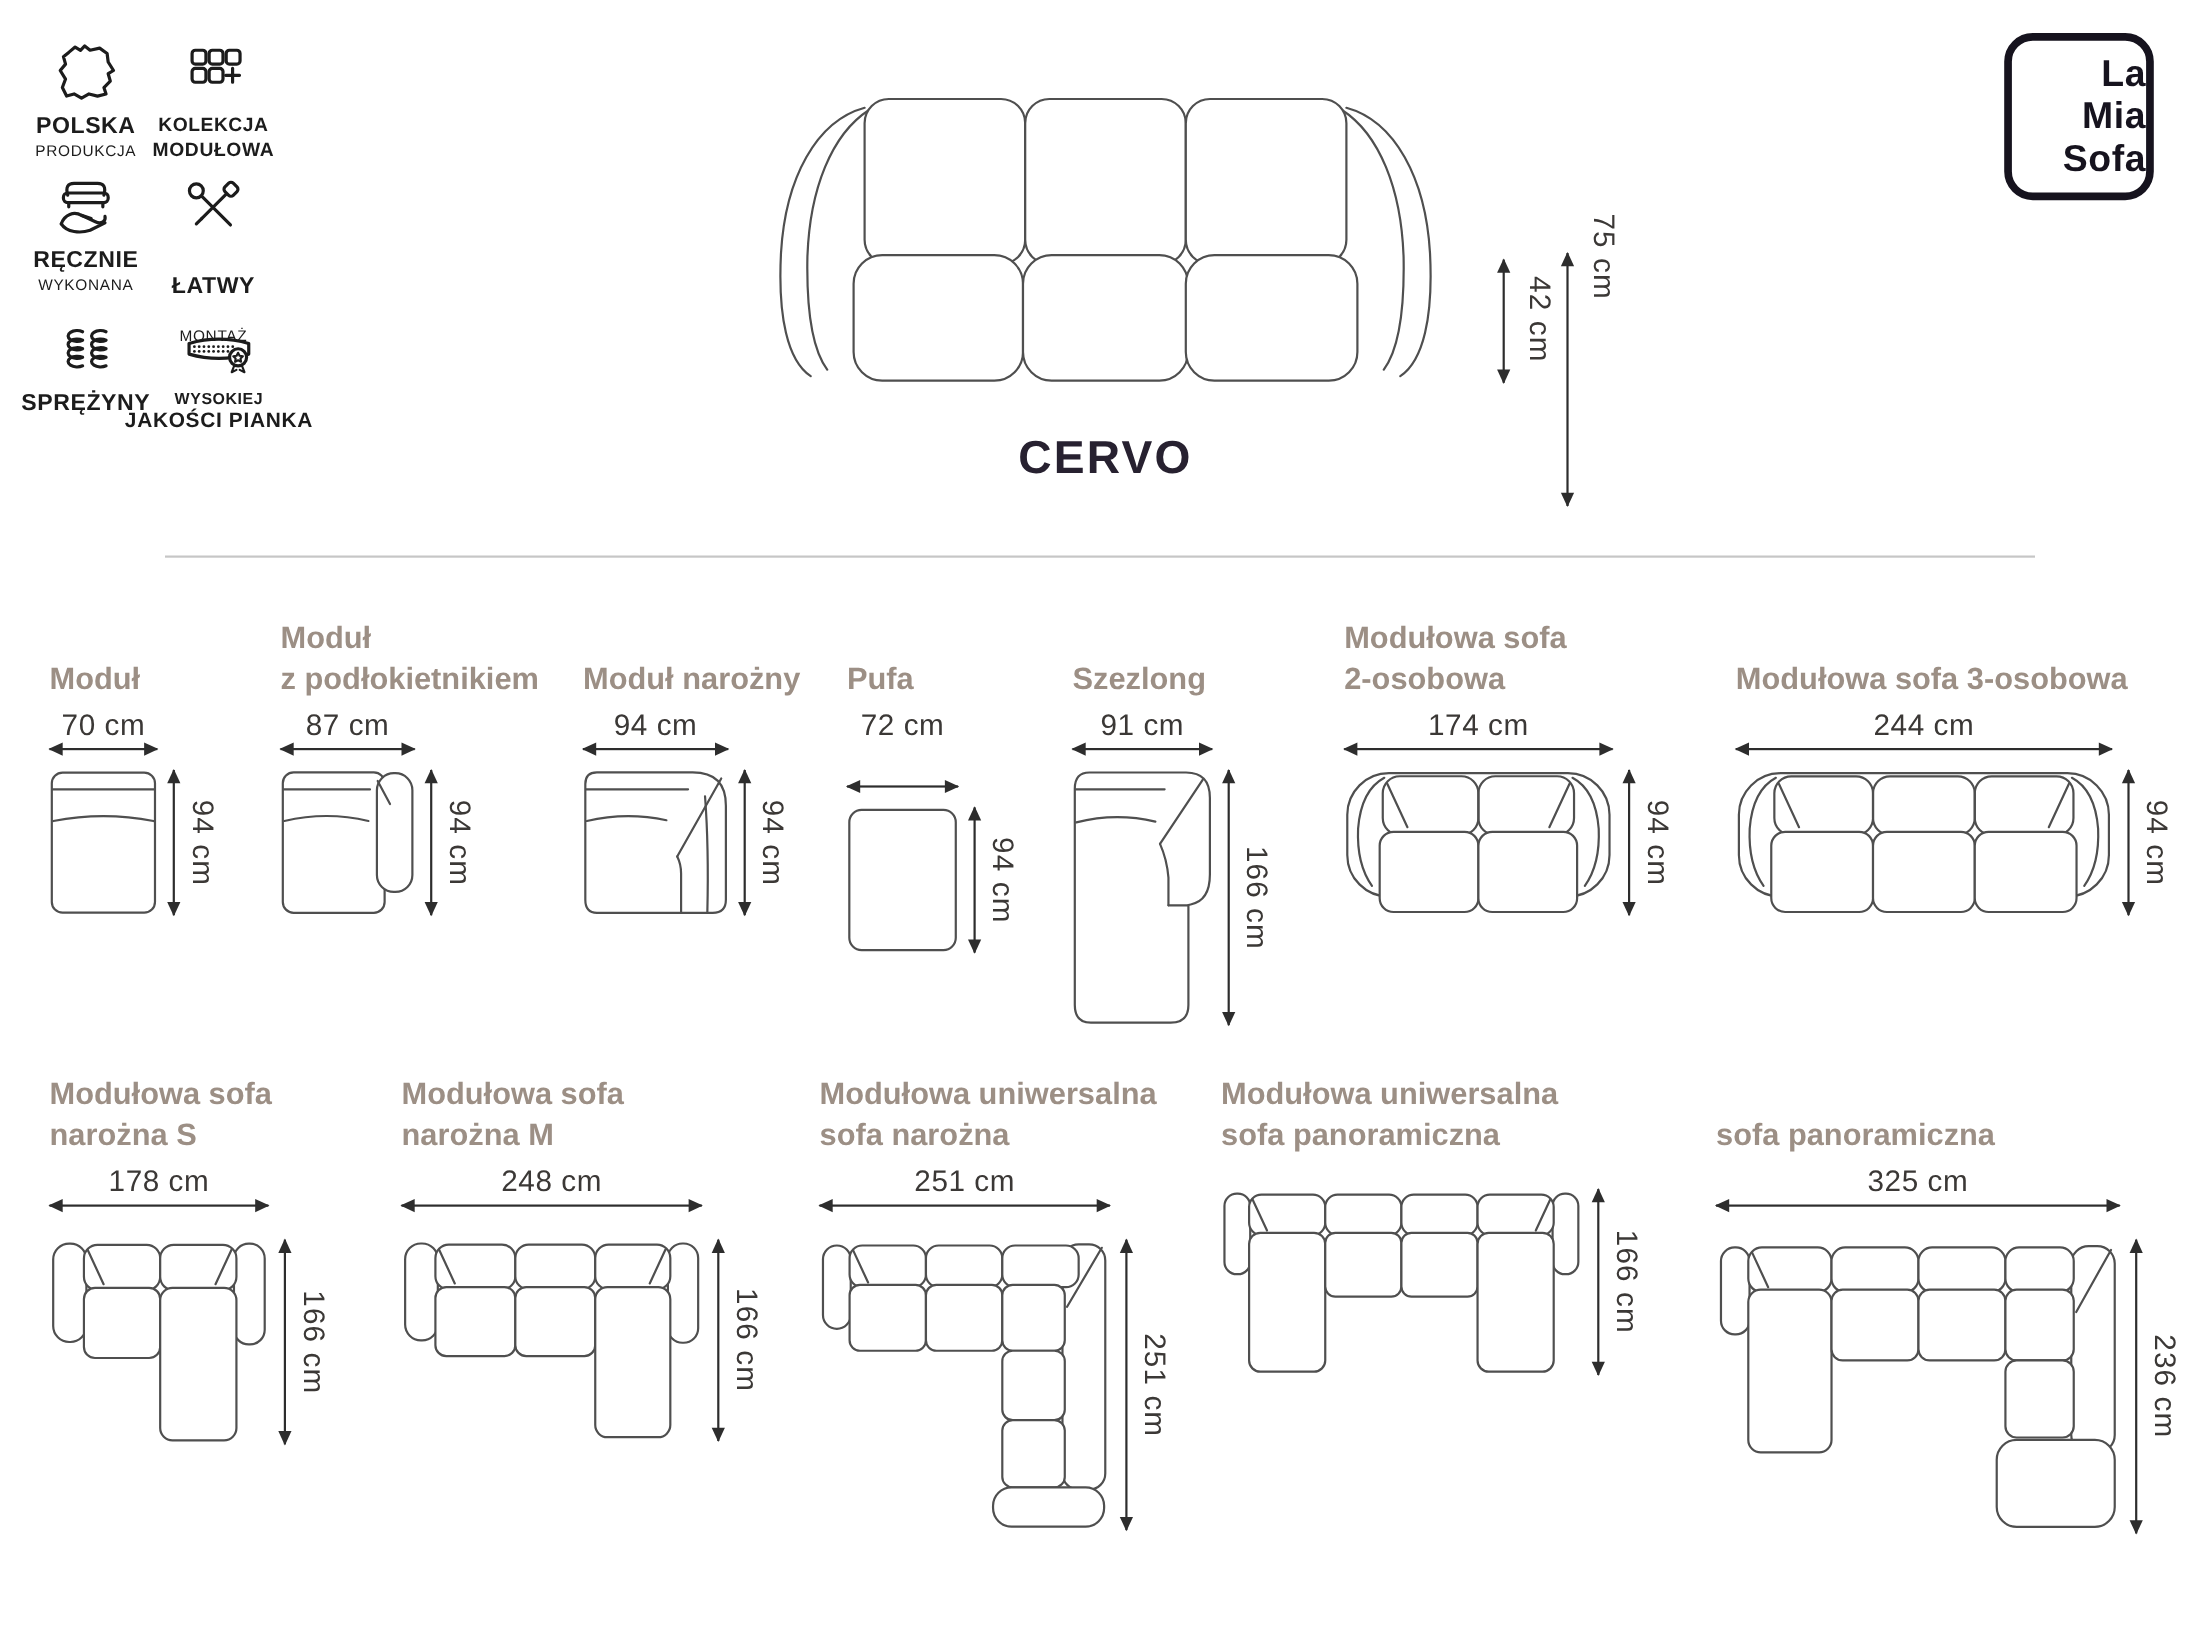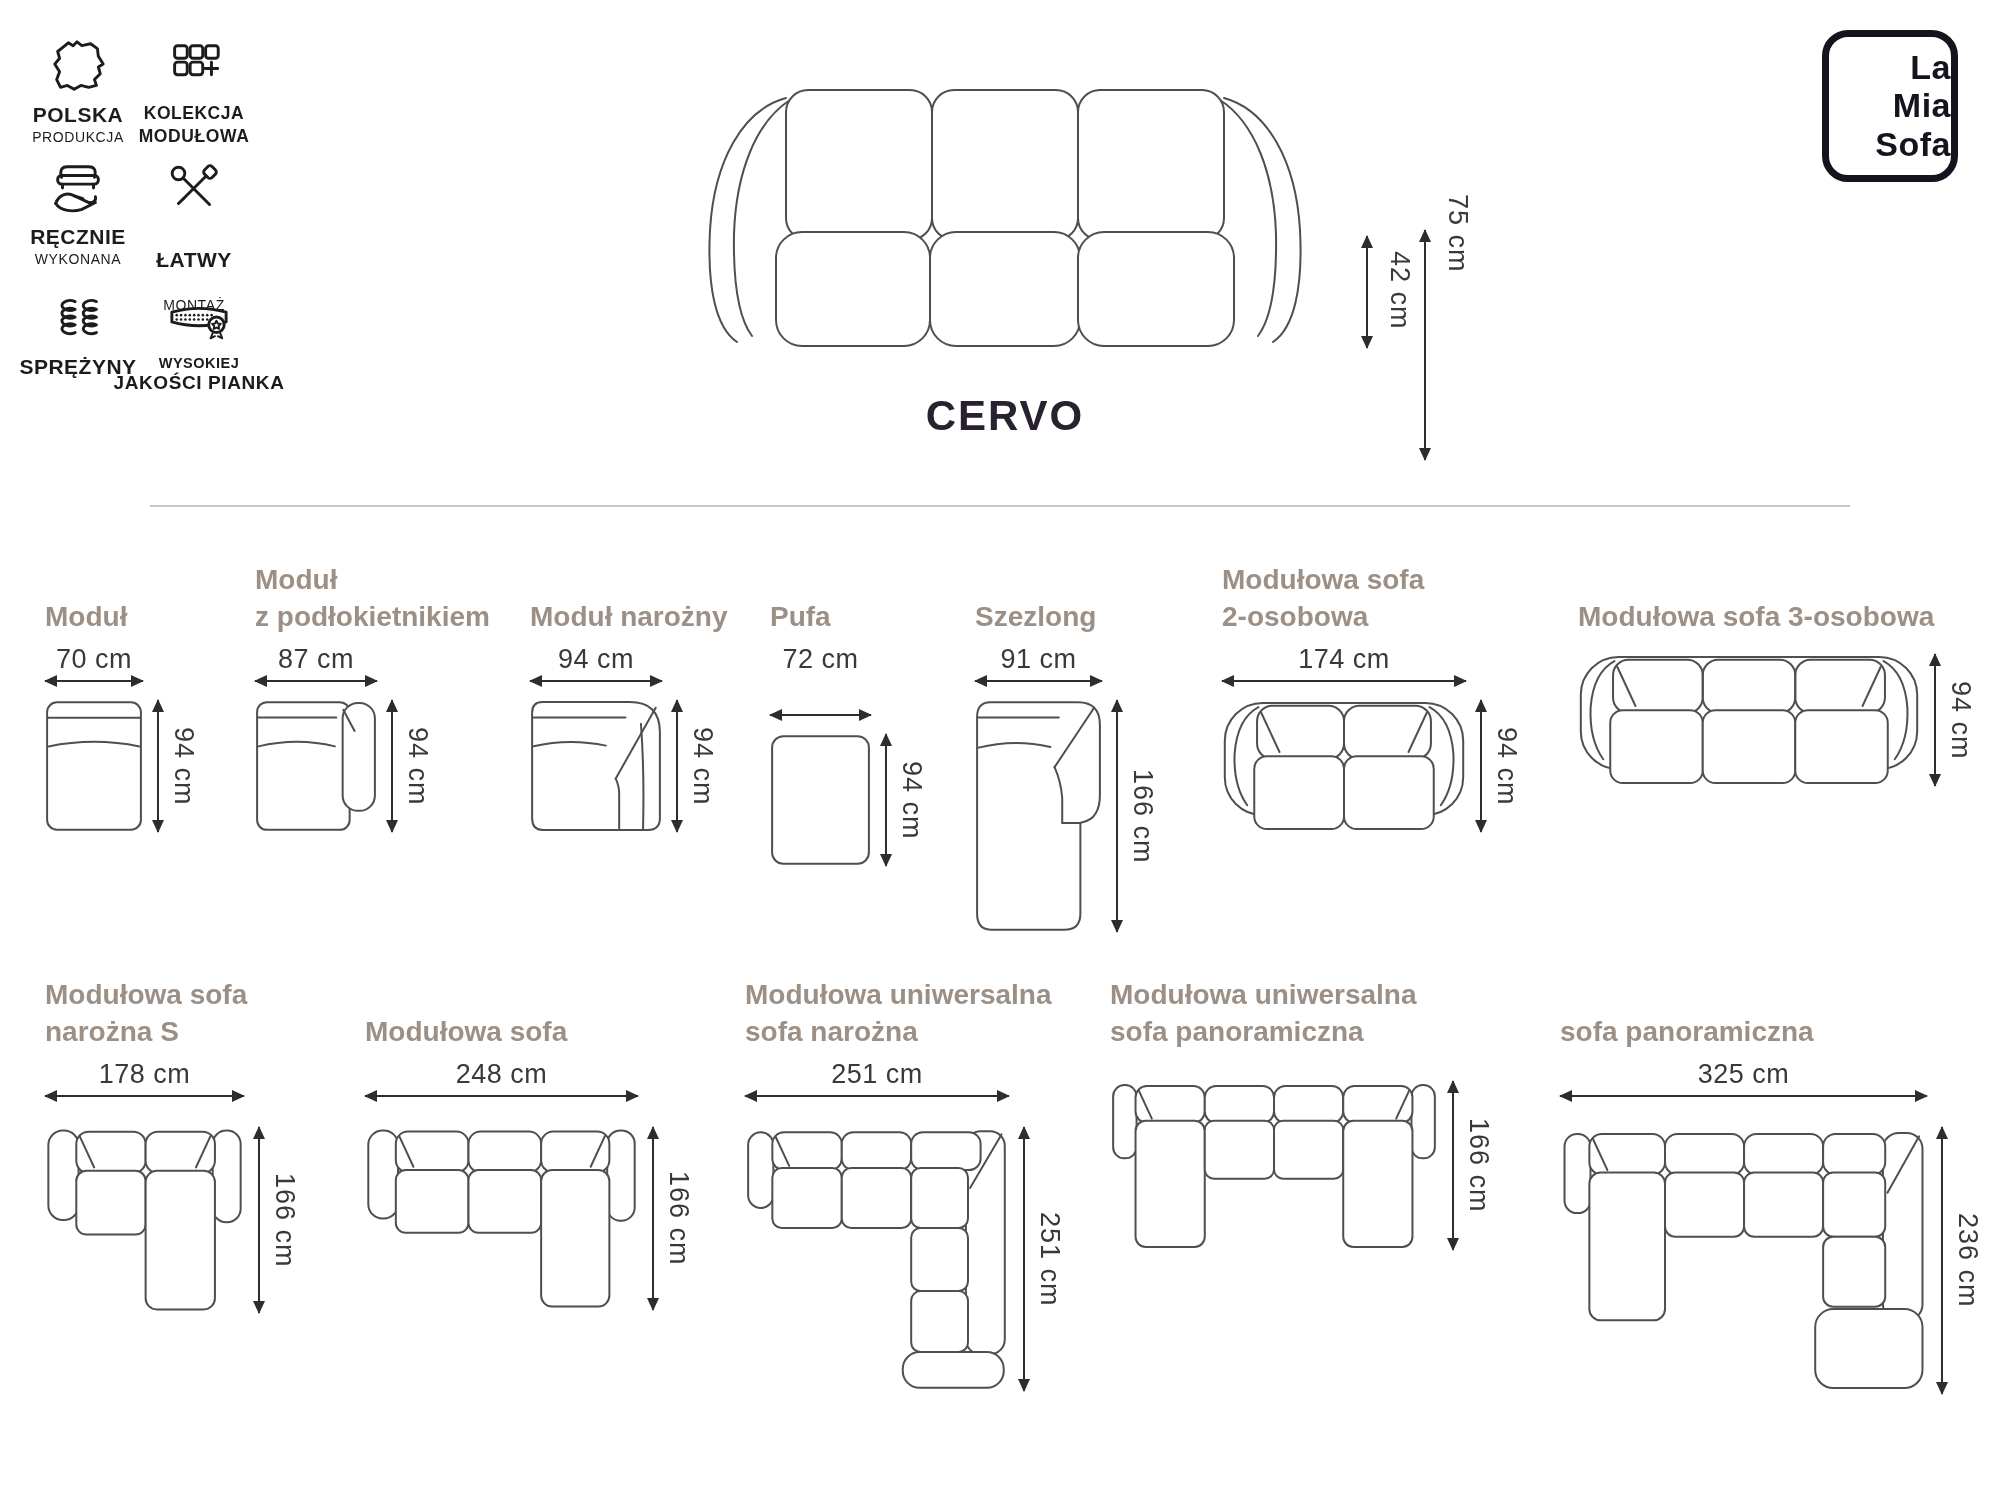--- a/index.html
+++ b/index.html
@@ -328,20 +328,24 @@
       <span class="vlabel">94 cm</span>
     </div>
   </div>
 </div>
 
 <div class="card" style="left:1578px;top:560px;">
   <div class="c-title">
     <span>Modułowa sofa 3-osobowa</span>
       <span></span>
   </div>
+  <div class="c-dim-top" style="width:342px;">
+    <span class="dim-text">244 cm</span>
+    <div class="dh"></div>
+  </div>
   <div class="drawrow">
     <svg class="draw" width="342" height="132" viewBox="0 0 244 94">
       <rect x="2" y="2" width="240" height="80" rx="27" fill="#fff"></rect>
       <path d="M26,5 Q11,13 9,38 Q8,61 18,75"></path>
       <path d="M218,5 Q233,13 235,38 Q236,61 226,75"></path>
       <rect x="25" y="4" width="64" height="38" rx="11"></rect>
       <rect x="89" y="4" width="66" height="38" rx="11"></rect>
       <rect x="155" y="4" width="64" height="38" rx="11"></rect>
       <path d="M28,9 L41,37"></path>
       <path d="M216,9 L203,37"></path>
@@ -379,20 +383,21 @@
     <div class="vwrap" style="height:186px;">
       <div class="dv" style="height:100%;"></div>
       <span class="vlabel">166 cm</span>
     </div>
   </div>
 </div>
 
 <div class="card" style="left:365px;top:975px;">
   <div class="c-title">
     <span>Modułowa sofa</span>
+      <span>narożna M</span>
   </div>
   <div class="c-dim-top" style="width:273px;">
     <span class="dim-text">248 cm</span>
     <div class="dh"></div>
   </div>
   <div class="drawrow" style="margin-top:30px;">
     <svg class="draw" width="273" height="183" viewBox="0 0 248 166">
       <rect x="3" y="3" width="27" height="80" rx="13" fill="#fff"></rect>
       <rect x="220" y="3" width="25" height="82" rx="12" fill="#fff"></rect>
       <rect x="28" y="4" width="66" height="37" rx="11" fill="#fff"></rect>

